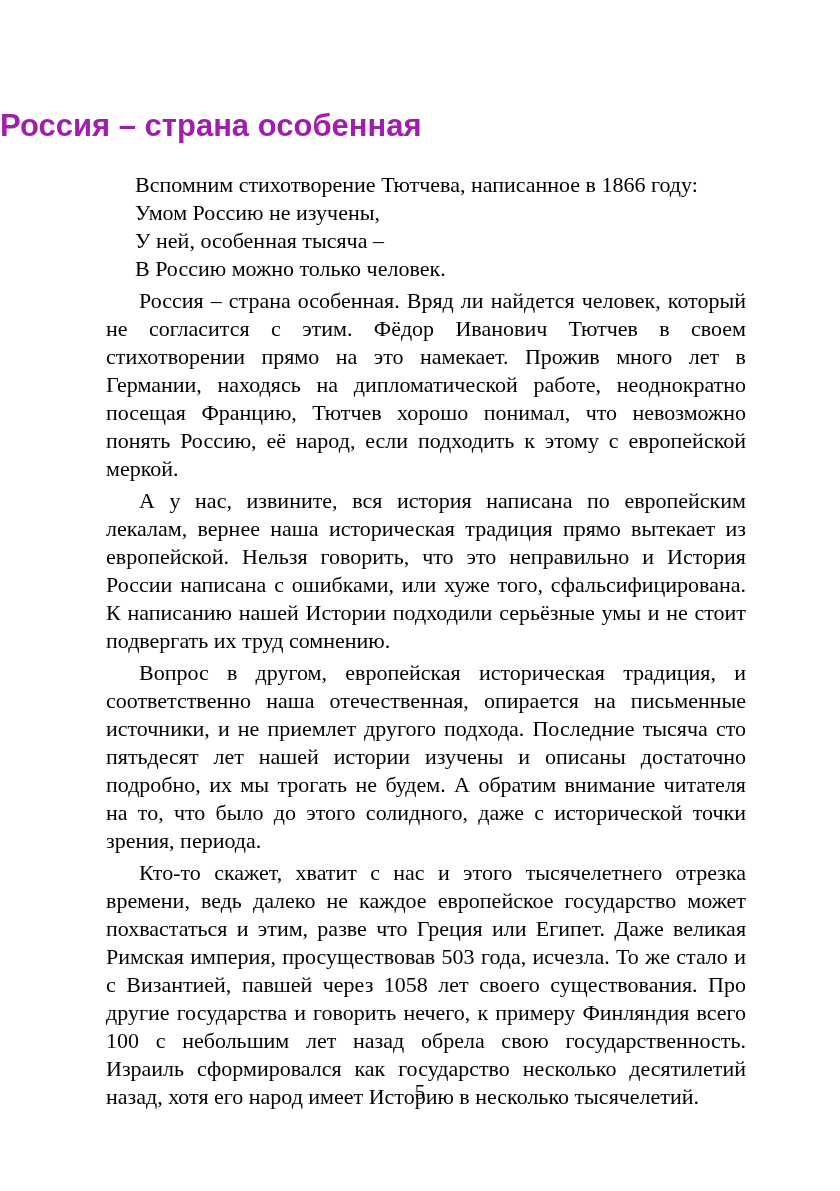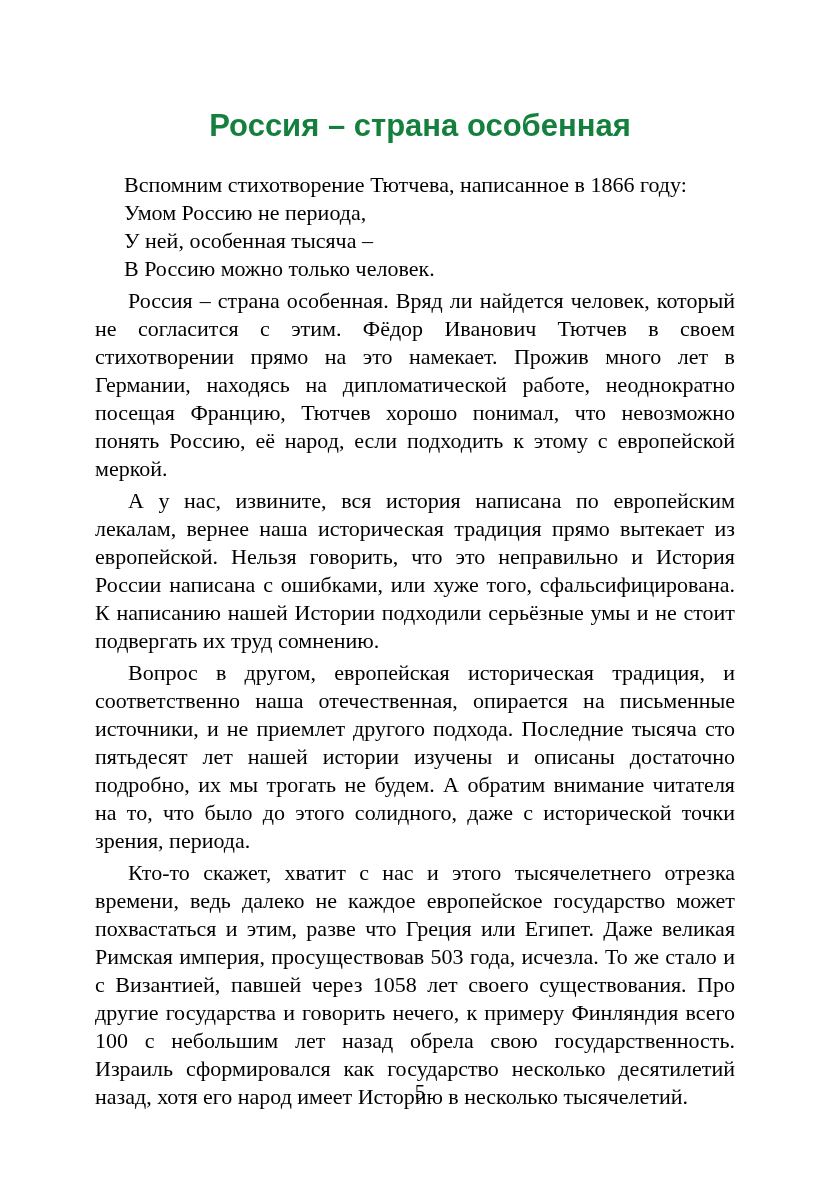--- a/index.html
+++ b/index.html
@@ -14,30 +14,30 @@
     background: #ffffff;
     color: #000000;
     overflow: hidden;
   }
   .title {
     position: absolute;
     top: 108px;
     left: 0;
     width: 100%;
     margin: 0;
-    text-align: center;
+    text-align: left;
     font-family: "Liberation Sans", sans-serif;
     font-weight: bold;
     font-size: 31px;
     line-height: 36px;
-    color: #15803d;
+    color: #a21caf;
   }
   .text-block {
     position: absolute;
-    left: 91px;
+    left: 102px;
     top: 171px;
     width: 648px;
     font-family: "Liberation Serif", serif;
     font-size: 22px;
     line-height: 28px;
     color: #000000;
   }
   .line {
     text-indent: 33px;
     text-align: left;
@@ -63,21 +63,21 @@
 <body>
 
 <div class="page">
 
   <h1 class="title">Россия – страна особенная</h1>
 
   <div class="text-block">
 
     <div class="line">Вспомним стихотворение Тютчева, написанное в 1866 году:</div>
 
-    <div class="line">Умом Россию не периода,</div>
+    <div class="line">Умом Россию не изучены,</div>
     <div class="line">У ней, особенная тысяча –</div>
     <div class="line">В Россию можно только человек.</div>
 
     <p class="para">Россия – страна особенная. Вряд ли найдется человек, который не согласится с этим. Фёдор Иванович Тютчев в своем стихотворении прямо на это намекает. Прожив много лет в Германии, находясь на дипломатической работе, неоднократно посещая Францию, Тютчев хорошо понимал, что невозможно понять Россию, её народ, если подходить к этому с европейской меркой.</p>
     <p class="para">А у нас, извините, вся история написана по европейским лекалам, вернее наша историческая традиция прямо вытекает из европейской. Нельзя говорить, что это неправильно и История России написана с ошибками, или хуже того, сфальсифицирована. К написанию нашей Истории подходили серьёзные умы и не стоит подвергать их труд сомнению.</p>
     <p class="para">Вопрос в другом, европейская историческая традиция, и соответственно наша отечественная, опирается на письменные источники, и не приемлет другого подхода. Последние тысяча сто пятьдесят лет нашей истории изучены и описаны достаточно подробно, их мы трогать не будем. А обратим внимание читателя на то, что было до этого солидного, даже с исторической точки зрения, периода.</p>
     <p class="para">Кто-то скажет, хватит с нас и этого тысячелетнего отрезка времени, ведь далеко не каждое европейское государство может похвастаться и этим, разве что Греция или Египет. Даже великая Римская империя, просуществовав 503 года, исчезла. То же стало и с Византией, павшей через 1058 лет своего существования. Про другие государства и говорить нечего, к примеру Финляндия всего 100 с небольшим лет назад обрела свою государственность. Израиль сформировался как государство несколько десятилетий назад, хотя его народ имеет Историю в несколько тысячелетий.</p>
 
   </div>
 

